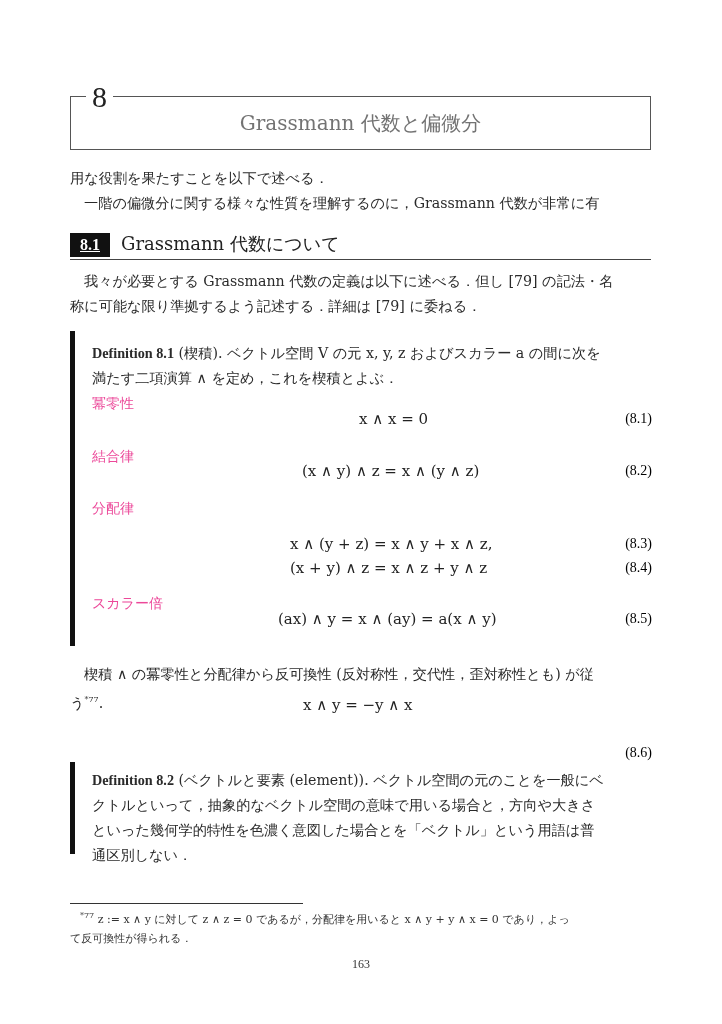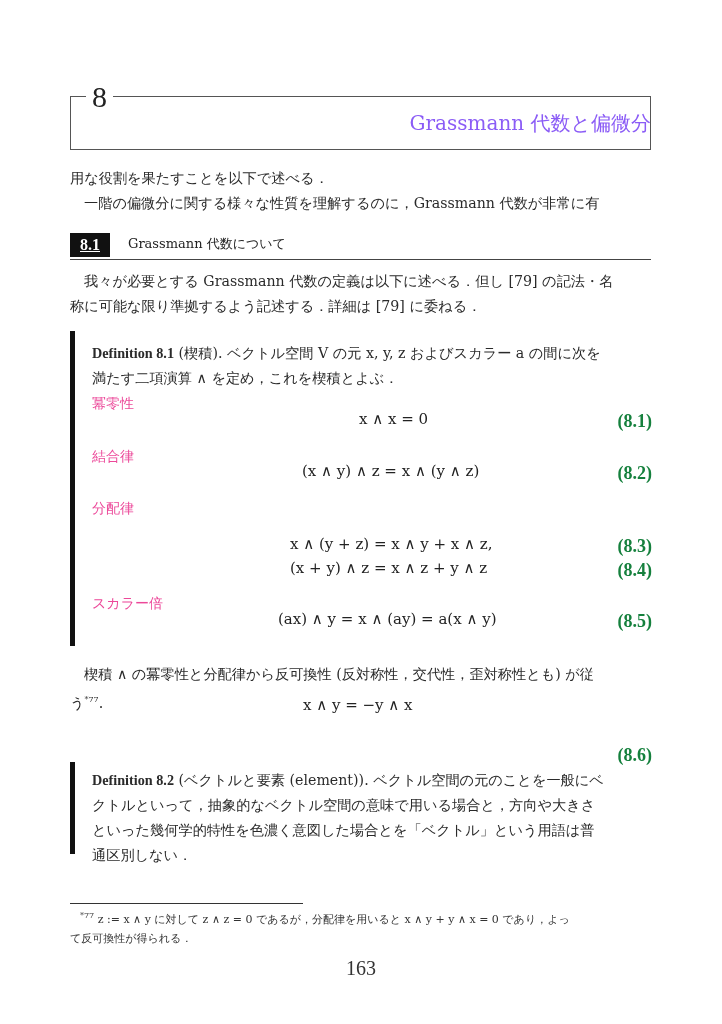--- a/index.html
+++ b/index.html
@@ -5,41 +5,41 @@
   html, body { margin:0; padding:0; background:#fff; }
   body { width:722px; height:1024px; position:relative; overflow:hidden;
          font-family:"DejaVu Serif", "Liberation Serif", serif; color:#222; }
   .abs { position:absolute; }
 
   
   .chapter-box { left:70px; top:96px; width:581px; height:54px;
                  border:1px solid #555; border-top:1px solid #555; box-sizing:border-box; }
   .chapter-num { left:86px; top:80px; background:#fff; padding:0 6px;
                  font-family:"Liberation Serif", serif; font-size:30px; line-height:34px; color:#222; }
-  .chapter-title { left:70px; top:108px; width:581px; text-align:right; box-sizing:border-box;
-                   font-size:20px; line-height:30px; color:#8b5cf6; }
+  .chapter-title { left:70px; top:108px; width:581px; text-align:center; box-sizing:border-box;
+                   font-size:20px; line-height:30px; color:#737373; }
 
   .para { font-size:14.2px; line-height:25px; color:#2a2a2a; }
 
   
   .sec-num { left:70px; top:233px; width:40px; height:24px; background:#111; color:#fff;
              font-family:"Liberation Serif", serif; font-weight:bold; font-size:16px; line-height:24px; text-align:center;text-decoration:underline; }
-  .sec-title { left:128px; top:230px; font-size:13px; line-height:28px; color:#222; }
+  .sec-title { left:121px; top:230px; font-size:18px; line-height:28px; color:#222; }
   .sec-rule { left:70px; top:259px; width:581px; height:1px; background:#444; }
 
   .def-bar { background:#111; width:5px; }
   .def-label { font-family:"Liberation Serif", serif; font-weight:bold; }
   .prop-label { font-family:"DejaVu Sans", sans-serif; font-size:14px; color:#ec4899; }
   .eq { font-family:"DejaVu Serif", serif; font-size:15px; color:#222; white-space:nowrap; }
-  .eqno { font-family:"Liberation Serif", serif; font-size:18px; color:#15803d; right:70px;font-weight:bold; }
+  .eqno { font-family:"Liberation Serif", serif; font-size:14px; color:#000000; right:70px; }
 
   .fn-rule { left:70px; top:903px; width:233px; height:1px; background:#333; }
   .footnote { font-size:11px; line-height:19px; color:#333; }
   .page-num { left:0; width:722px; top:957px; text-align:center;
-              font-family:"Liberation Serif", serif; font-size:20px; color:#333; }
+              font-family:"Liberation Serif", serif; font-size:12px; color:#333; }
   sup { font-size:8px; }
 </style>
 </head>
 <body>
 
 <div class="abs chapter-box"></div>
 <div class="abs chapter-num">8</div>
 <div class="abs chapter-title">Grassmann 代数と偏微分</div>
 
 <div class="abs para" style="left:70px; top:166px; width:584px;">

